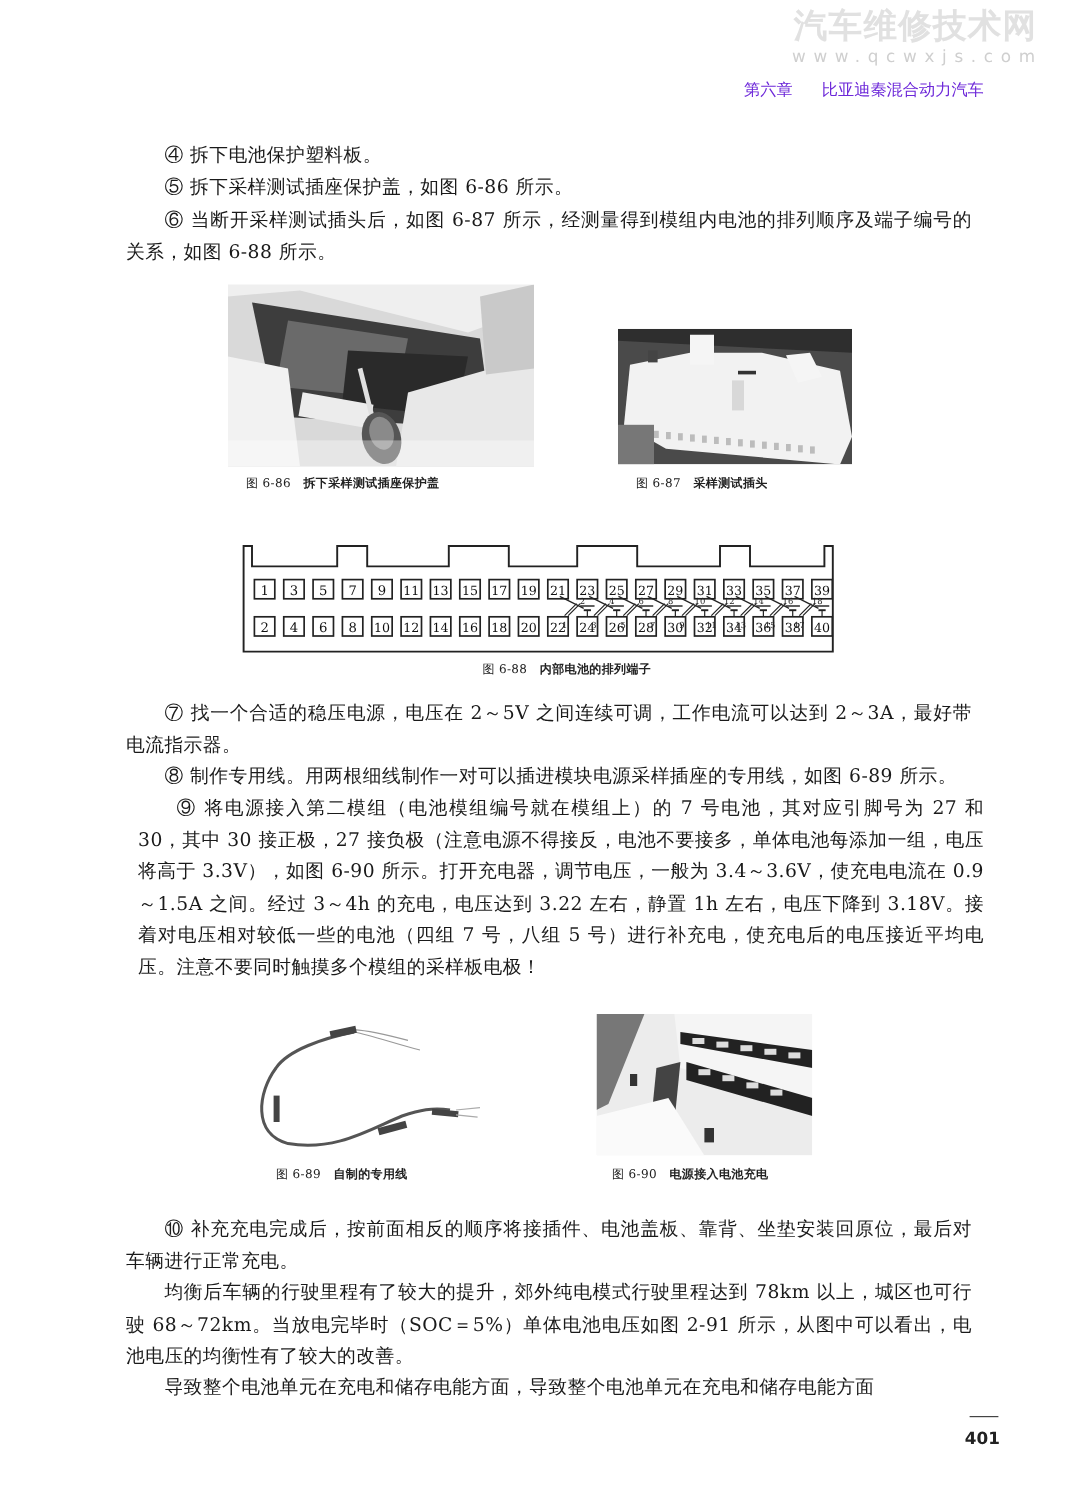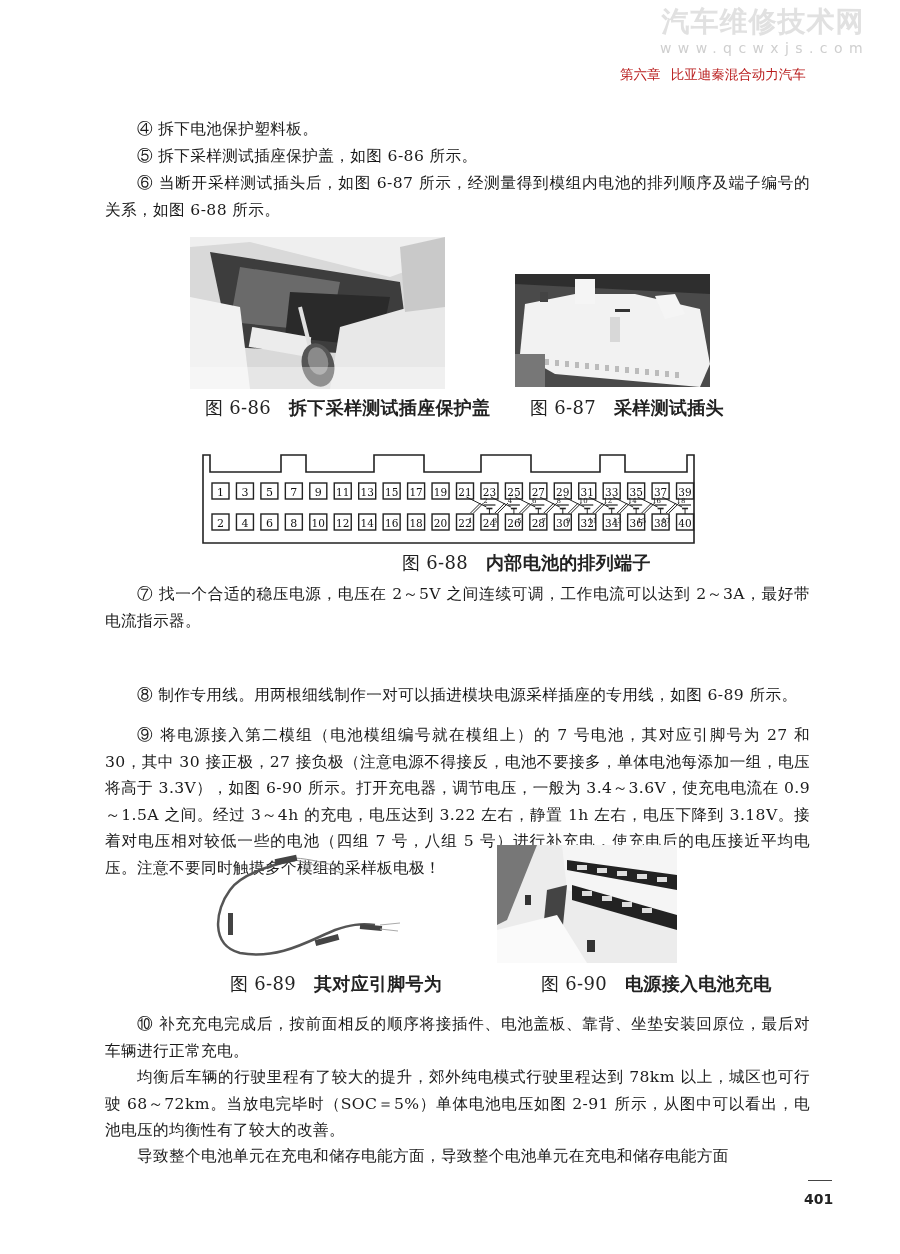--- a/index.html
+++ b/index.html
@@ -11,29 +11,29 @@
   .watermark {
     left: 632px; top: 2px; width: 262px; text-align: center;
     font-family: "DejaVu Sans", sans-serif; font-weight: bold; font-size: 28px;
     color: #e1e1e1; letter-spacing: 1px; line-height: 40px;
   }
   .watermark-url {
     left: 660px; top: 40px; width: 240px; text-align: left;
     font-family: "DejaVu Sans", sans-serif; font-size: 14px; color: #cfcfcf; letter-spacing: 6.4px;
   }
   .running-head {
-    left: 620px; top: 66px; font-family: Liberation Serif, serif; font-size: 13.5px; color: #b91c1c;
+    left: 620px; top: 66px; font-family: Liberation Mono, monospace; font-size: 13.5px; color: #6d28d9;
     white-space: pre;
   }
   .para {
     left: 105px; width: 705px; font-size: 15.6px; line-height: 26.6px;
     text-align: justify; text-indent: 32px; letter-spacing: 0.4px;
   }
   .caption {
-    font-size: 18px; color: #222; white-space: pre; letter-spacing: 0.3px;
+    font-size: 10px; color: #222; white-space: pre; letter-spacing: 0.3px;
   }
   .photo { overflow: hidden; }
   .page-num-rule { left: 808px; top: 1180px; width: 24px; height: 1px; background: #444; }
   .page-num {
     left: 804px; top: 1191px; font-family: "DejaVu Sans", sans-serif; font-weight: bold; font-size: 14px; color: #222;
   }
   svg text { font-family: "DejaVu Serif", "Liberation Serif", serif; }
 </style>
 </head>
 <body>
@@ -256,37 +256,37 @@
         <line x1="482.04999999999995" y1="58.5" x2="488.04999999999995" y2="58.5" stroke="#222" stroke-width="1.6"></line>
         <line x1="485.04999999999995" y1="58.5" x2="485.04999999999995" y2="64" stroke="#222" stroke-width="1"></line>
         <text x="481.04999999999995" y="53" font-size="7" fill="#222" text-anchor="middle">18</text>
         <text x="466.09999999999997" y="73" font-size="7" fill="#222" text-anchor="middle">17</text>
       </g>
   </svg>
 </div>
 <div class="abs caption" style="left:358px; top:551px;margin-left:44px;"><span>图 6-88</span>   <b>内部电池的排列端子</b></div>
 
 <div class="abs para" style="top:581px;">⑦ 找一个合适的稳压电源，电压在 2～5V 之间连续可调，工作电流可以达到 2～3A，最好带电流指示器。</div>
-<div class="abs para" style="top:634px;margin-top:48px;">⑧ 制作专用线。用两根细线制作一对可以插进模块电源采样插座的专用线，如图 6-89 所示。</div>
-<div class="abs para" style="top:722px;">⑨ 将电源接入第二模组（电池模组编号就在模组上）的 7 号电池，其对应引脚号为 27 和 30，其中 30 接正极，27 接负极（注意电源不得接反，电池不要接多，单体电池每添加一组，电压将高于 3.3V），如图 6-90 所示。打开充电器，调节电压，一般为 3.4～3.6V，使充电电流在 0.9～1.5A 之间。经过 3～4h 的充电，电压达到 3.22 左右，静置 1h 左右，电压下降到 3.18V。接着对电压相对较低一些的电池（四组 7 号，八组 5 号）进行补充电，使充电后的电压接近平均电压。注意不要同时触摸多个模组的采样板电极！</div>
+<div class="abs para" style="top:634px;">⑧ 制作专用线。用两根细线制作一对可以插进模块电源采样插座的专用线，如图 6-89 所示。</div>
+<div class="abs para" style="top:660px;margin-left:10px;">⑨ 将电源接入第二模组（电池模组编号就在模组上）的 7 号电池，其对应引脚号为 27 和 30，其中 30 接正极，27 接负极（注意电源不得接反，电池不要接多，单体电池每添加一组，电压将高于 3.3V），如图 6-90 所示。打开充电器，调节电压，一般为 3.4～3.6V，使充电电流在 0.9～1.5A 之间。经过 3～4h 的充电，电压达到 3.22 左右，静置 1h 左右，电压下降到 3.18V。接着对电压相对较低一些的电池（四组 7 号，八组 5 号）进行补充电，使充电后的电压接近平均电压。注意不要同时触摸多个模组的采样板电极！</div>
 
 <div class="abs" style="left:200px; top:845px; width:200px; height:115px;">
   <svg width="200" height="115" viewBox="0 0 200 115">
     <path d="M95,15 C70,20 40,30 30,45 C15,65 10,100 40,108 C80,115 110,95 135,85 C150,80 160,78 175,80" fill="none" stroke="#555" stroke-width="2.5"></path>
     <path d="M95,15 C110,18 130,25 150,30" fill="none" stroke="#999" stroke-width="1"></path>
     <path d="M95,13 C110,14 125,18 140,22" fill="none" stroke="#999" stroke-width="1"></path>
     <rect x="75" y="12" width="22" height="6" fill="#444" transform="rotate(-12 86 15)"></rect>
     <rect x="28" y="68" width="5" height="22" fill="#444"></rect>
     <rect x="115" y="92" width="24" height="6" fill="#444" transform="rotate(-15 127 95)"></rect>
     <rect x="160" y="80" width="22" height="5" fill="#444" transform="rotate(5 171 82)"></rect>
     <line x1="180" y1="80" x2="200" y2="78" stroke="#aaa" stroke-width="1"></line>
     <line x1="180" y1="84" x2="198" y2="86" stroke="#aaa" stroke-width="1"></line>
   </svg>
 </div>
-<div class="abs caption" style="left:230px; top:972px;"><span>图 6-89</span>   <b>其对应引脚号为</b></div>
+<div class="abs caption" style="left:230px; top:972px;"><span>图 6-89</span>   <b>自制的专用线</b></div>
 
 <div class="abs photo" style="left:497px; top:845px; width:180px; height:118px;">
   <svg width="180" height="118" viewBox="0 0 180 118">
     <rect width="180" height="118" fill="#ececec"></rect>
     <polygon points="0,0 40,0 10,75 0,80" fill="#777"></polygon>
     <polygon points="65,0 180,0 180,75 70,45" fill="#f5f5f5"></polygon>
     <polygon points="70,15 180,30 180,45 70,25" fill="#222"></polygon>
     <polygon points="75,40 180,70 180,85 75,55" fill="#222"></polygon>
     <g fill="#ddd">
       <rect x="80" y="20" width="10" height="5"></rect>
@@ -298,20 +298,20 @@
         <rect x="105" y="51" width="10" height="5"></rect>
         <rect x="125" y="57" width="10" height="5"></rect>
         <rect x="145" y="63" width="10" height="5"></rect>
     </g>
     <polygon points="50,45 70,40 65,90 45,95" fill="#444"></polygon>
     <polygon points="0,85 60,70 90,118 0,118" fill="#fafafa"></polygon>
     <rect x="28" y="50" width="6" height="10" fill="#333"></rect>
     <rect x="90" y="95" width="8" height="12" fill="#333"></rect>
   </svg>
 </div>
-<div class="abs caption" style="left:510px; top:972px;margin-left:31px;"><span>图 6-90</span>   <b>电源接入电池充电</b></div>
+<div class="abs caption" style="left:510px; top:972px;"><span>图 6-90</span>   <b>电源接入电池充电</b></div>
 
 <div class="abs para" style="top:1011px;">⑩ 补充充电完成后，按前面相反的顺序将接插件、电池盖板、靠背、坐垫安装回原位，最后对车辆进行正常充电。</div>
 <div class="abs para" style="top:1064px;">均衡后车辆的行驶里程有了较大的提升，郊外纯电模式行驶里程达到 78km 以上，城区也可行驶 68～72km。当放电完毕时（SOC＝5%）单体电池电压如图 2-91 所示，从图中可以看出，电池电压的均衡性有了较大的改善。</div>
 <div class="abs para" style="top:1143px;">导致整个电池单元在充电和储存电能方面，导致整个电池单元在充电和储存电能方面</div>
 
 <div class="abs page-num-rule"></div>
 <div class="abs page-num">401</div>
 
 </body></html>

